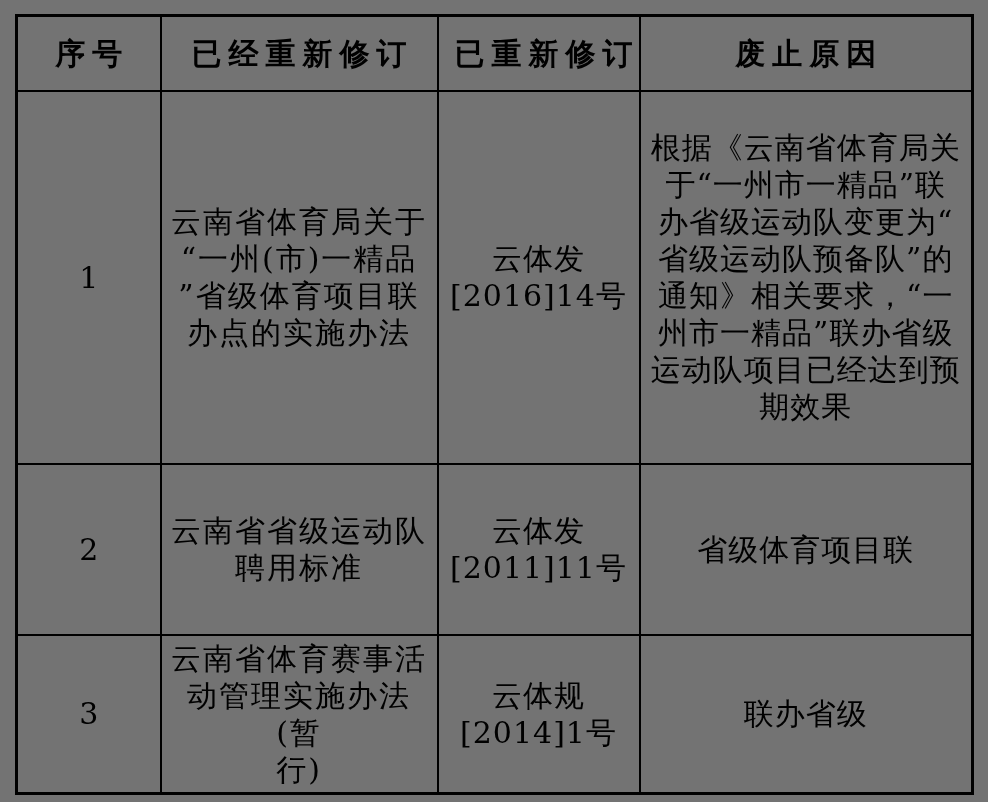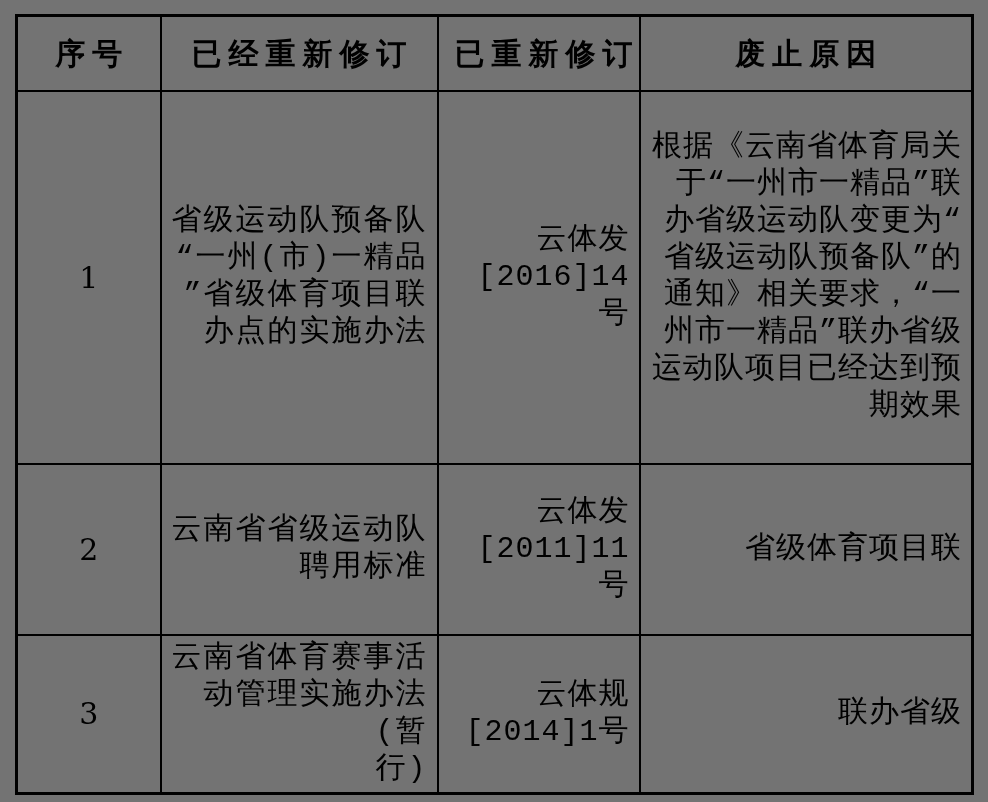--- a/index.html
+++ b/index.html
@@ -49,23 +49,22 @@
     white-space: nowrap;
     padding: 0;
   }
   td.cell-seq {
     text-align: center;
     letter-spacing: 0;
   }
   td.cell-name,
   td.cell-doc,
   td.cell-reason {
-    text-align: right;
+    text-align: center;
     white-space: pre-line; 
-    font-family: Liberation Mono, monospace;
   }
   td.cell-name   { letter-spacing: 2px; }
   td.cell-doc    { letter-spacing: 1px; }
   td.cell-reason { letter-spacing: 1px; }
 </style>
 </head>
 <body>
 
 <div class="page">
   <table class="doc-table">
@@ -79,21 +78,21 @@
       <tr class="header-row">
         <th class="col-header">序号</th>
         <th class="col-header">已经重新修订</th>
         <th class="col-header">已重新修订</th>
         <th class="col-header">废止原因</th>
       </tr>
     </thead>
     <tbody>
       <tr class="row-1">
         <td class="cell-seq">1</td>
-        <td class="cell-name">省级运动队预备队
+        <td class="cell-name">云南省体育局关于
 “一州(市)一精品
 ”省级体育项目联
 办点的实施办法</td>
         <td class="cell-doc">云体发
 [2016]14号</td>
         <td class="cell-reason">根据《云南省体育局关
 于“一州市一精品”联
 办省级运动队变更为“
 省级运动队预备队”的
 通知》相关要求，“一

